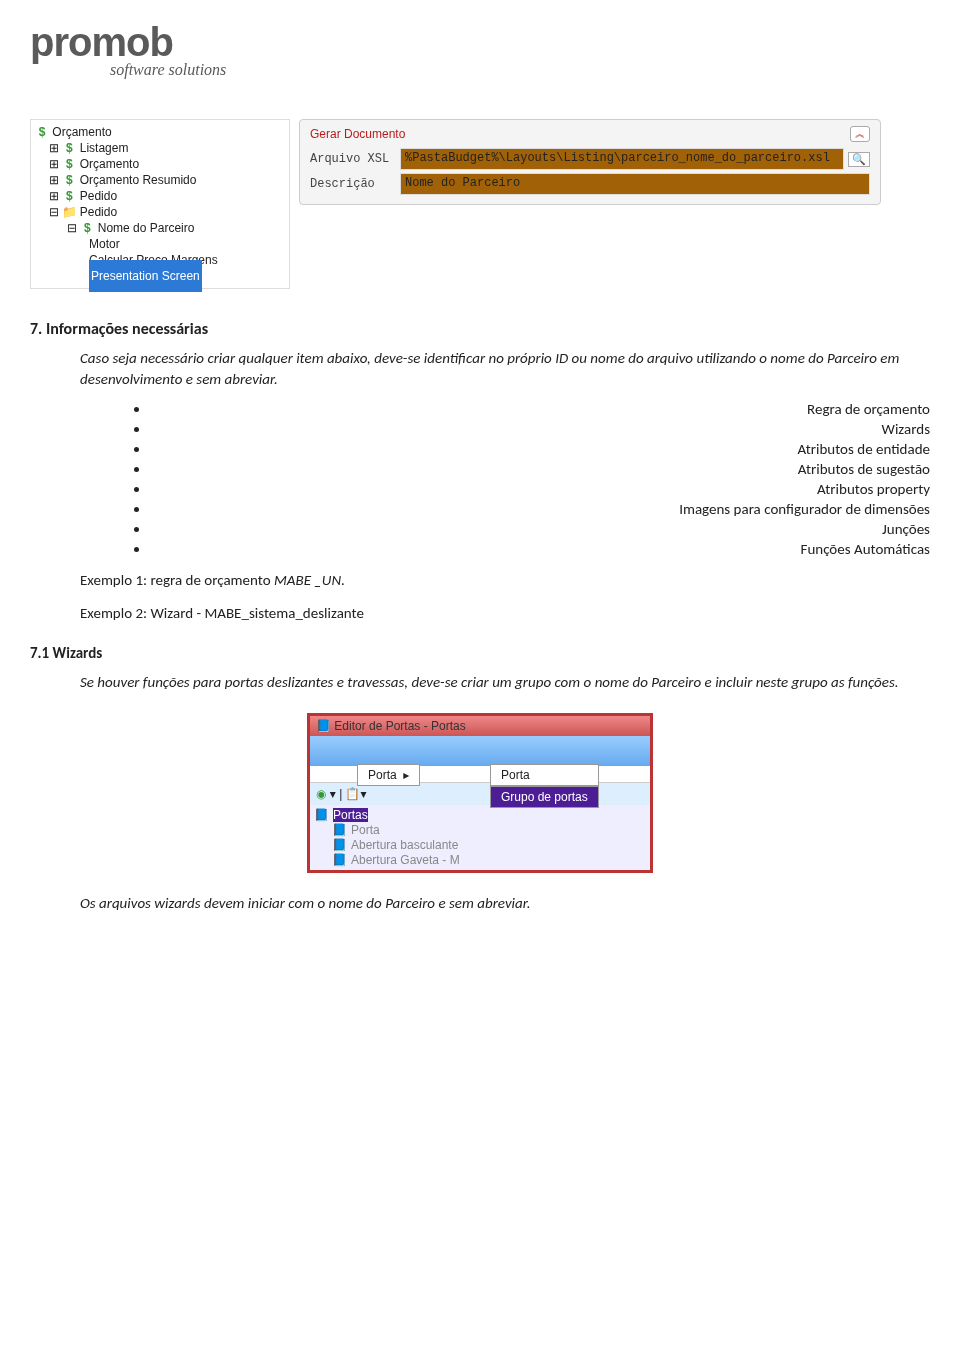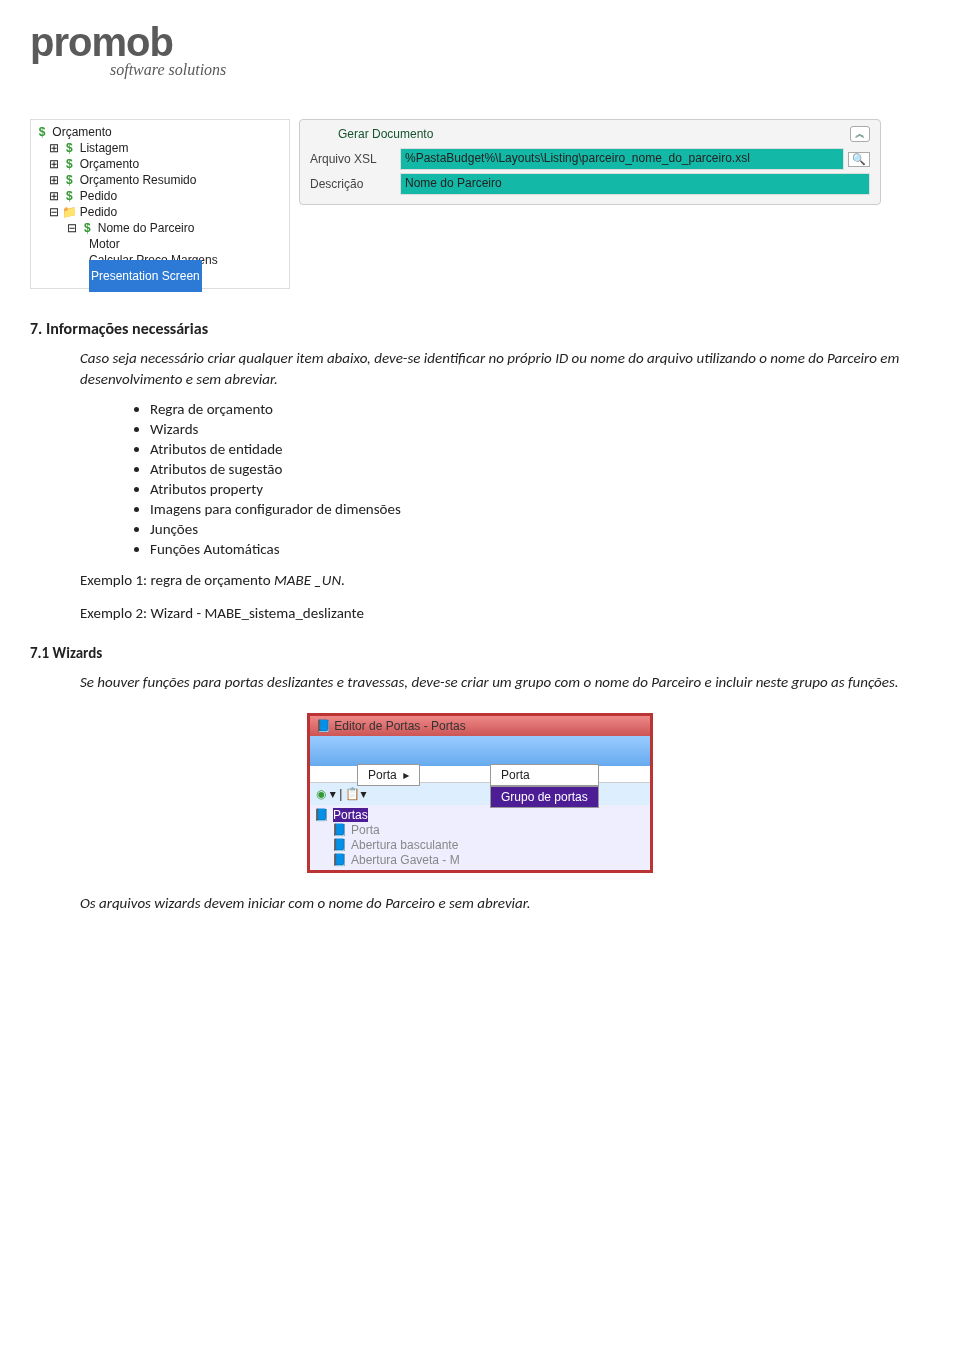--- a/index.html
+++ b/index.html
@@ -11,30 +11,30 @@
     background: #fff;
     width: 900px;
   }
   .logo-area { margin-bottom: 40px; }
   .logo-main { font-family: Arial, sans-serif; font-size: 40px; font-weight: 900; color: #5a5a5a; letter-spacing: -1px; }
   .logo-sub { font-family: Georgia, serif; font-style: italic; font-size: 16px; color: #5a5a5a; margin-left: 80px; margin-top: -4px; }
   .figs { display: flex; gap: 9px; margin-bottom: 30px; align-items: flex-start; }
   .tree-panel { border: 1px solid #ddd; padding: 4px; font-family: Tahoma, Arial, sans-serif; font-size: 12px; width: 250px; background: #fff; }
   .tree-panel div { padding: 1px 0; white-space: nowrap; }
   .detail-panel { border: 1px solid #ccc; border-radius: 4px; padding: 6px 10px; font-family: Tahoma, Arial, sans-serif; font-size: 12px; width: 560px; background: #f4f4f4; }
-  .detail-title { font-weight: normal; color: #14532d; margin-bottom: 6px; display:flex; justify-content:space-between; align-items:center;margin-left:28px; }
-  .detail-row { display: flex; align-items: center; margin: 3px 0; }
+  .detail-title { font-weight: normal; color: #b91c1c; margin-bottom: 6px; display:flex; justify-content:space-between; align-items:center; }
+  .detail-row { display: flex; align-items: center; margin: 3px 0; font-family: Liberation Mono, monospace; }
   .detail-label { width: 90px; color: #444; }
-  .detail-value { background: #14b8a6; border: 1px solid #ddd; padding: 2px 4px; flex: 1; height: 16px; }
+  .detail-value { background: #a16207; border: 1px solid #ddd; padding: 2px 4px; flex: 1; height: 16px; }
   .section-heading { font-weight: bold; font-size: 16px; margin: 20px 0 10px; }
   .sub-heading { font-weight: bold; font-size: 15px; margin: 20px 0 10px; }
   p { margin: 10px 0; line-height: 1.4; }
   .indent1 { margin-left: 50px; font-style: italic; }
   ul.bullets { list-style: disc; margin: 8px 0 8px 120px; padding: 0; }
-  ul.bullets li { margin: 2px 0; }
+  ul.bullets li { margin: 2px 0; text-align: right; }
   .ex { margin-left: 50px; margin-top: 12px; }
   .italic { font-style: italic; }
   .mini-figure { margin: 20px auto; width: 340px; border: 3px solid #b33; background: #eef; font-family: Tahoma, Arial, sans-serif; font-size: 12px; }
   .mini-title { background: linear-gradient(#e88, #c55); color: #333; padding: 3px 6px; font-weight: normal; }
   .mini-toolbar-area { background: linear-gradient(#9cf, #6ae); height: 30px; }
   .mini-whitebar { background: #fff; height: 16px; border-bottom:1px solid #ccc; }
   .mini-toolbar { padding: 4px 6px; background: #ddeeff; }
   .mini-body { background: #eef; padding: 2px 4px; }
   .mini-row { display: flex; align-items: center; gap: 4px; margin: 1px 0; }
   .mini-menu { background: #fff; border: 1px solid #999; padding: 3px 10px; font-size: 12px; }

